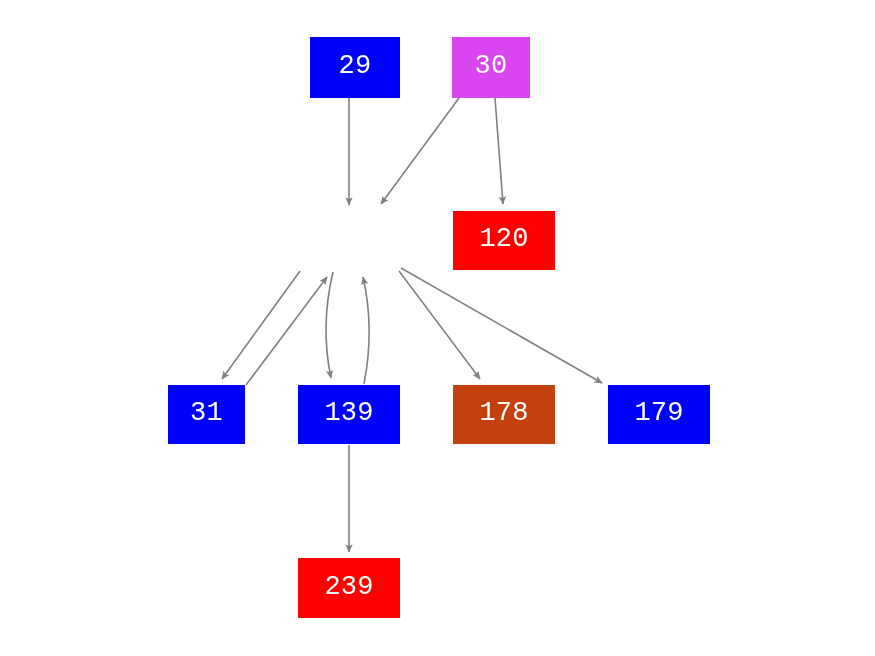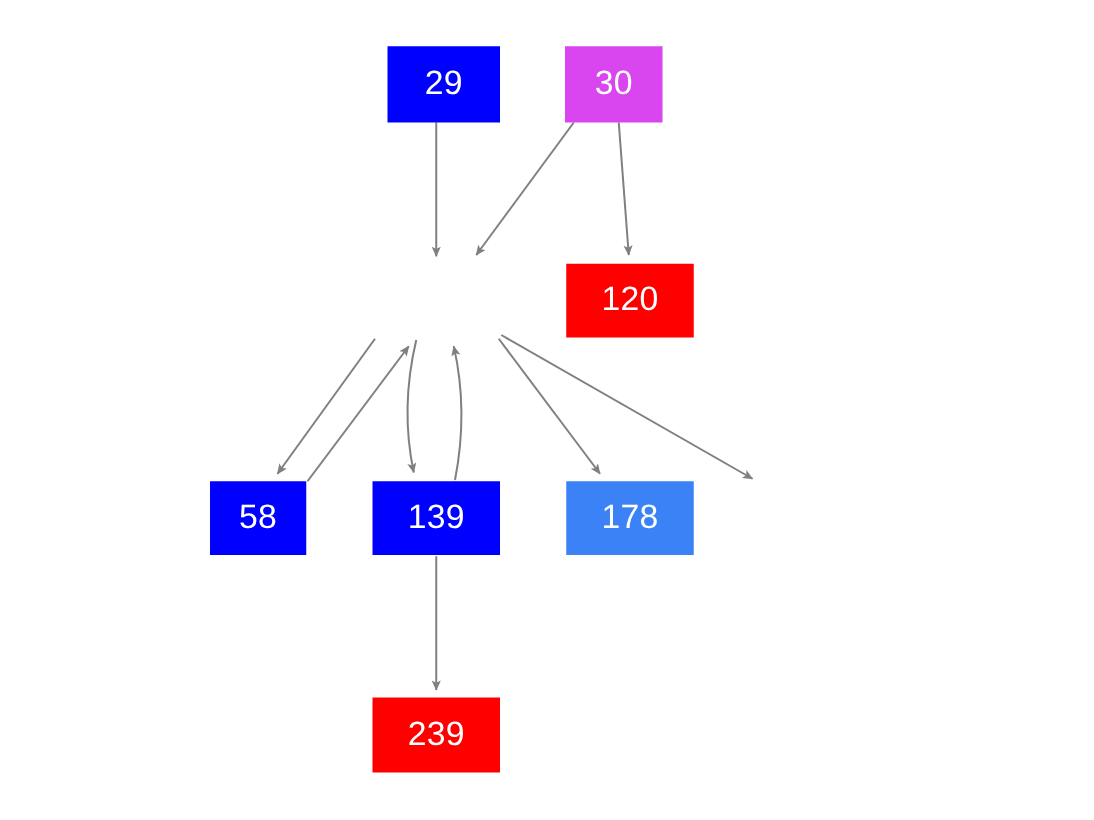--- a/index.html
+++ b/index.html
@@ -33,20 +33,21 @@
     justify-content: center;
     color: #ffffff;
     font-size: 27px;
     line-height: 1;
     letter-spacing: 0.2px;
     user-select: none;
   }
   .node-label {
     display: block;
     transform: translateY(-1px);
+    font-family: Liberation Mono, monospace;
   }
 </style>
 </head>
 <body>
 
 <div id="canvas">
 
   <svg id="graph-svg" viewBox="0 0 875 656" xmlns="http://www.w3.org/2000/svg">
     <defs>
       <marker id="arrow" viewBox="0 0 10 10" refX="9.2" refY="5" markerWidth="5.2" markerHeight="5.2" orient="auto-start-reverse">
@@ -79,29 +80,32 @@
   <div class="node" style="left:452px; top:37px; width:78px; height:61px; background:#d946ef;">
     <span class="node-label">30</span>
   </div>
 
 
   <div class="node" style="left:453px; top:211px; width:102px; height:59px; background:#ff0000;">
     <span class="node-label">120</span>
   </div>
 
   <div class="node" style="left:168px; top:385px; width:77px; height:59px; background:#0000ff;">
-    <span class="node-label">58</span>
+    <span class="node-label">31</span>
   </div>
 
   <div class="node" style="left:298px; top:385px; width:102px; height:59px; background:#0000ff;">
     <span class="node-label">139</span>
   </div>
 
-  <div class="node" style="left:453px; top:385px; width:102px; height:59px; background:#3b82f6;">
+  <div class="node" style="left:453px; top:385px; width:102px; height:59px; background:#c2410c;">
     <span class="node-label">178</span>
   </div>
 
+  <div class="node" style="left:608px; top:385px; width:102px; height:59px; background:#0000ff;">
+    <span class="node-label">179</span>
+  </div>
 
   <div class="node" style="left:298px; top:558px; width:102px; height:60px; background:#ff0000;text-align:center;">
     <span class="node-label">239</span>
   </div>
 
 </div>
 
 </body></html>

